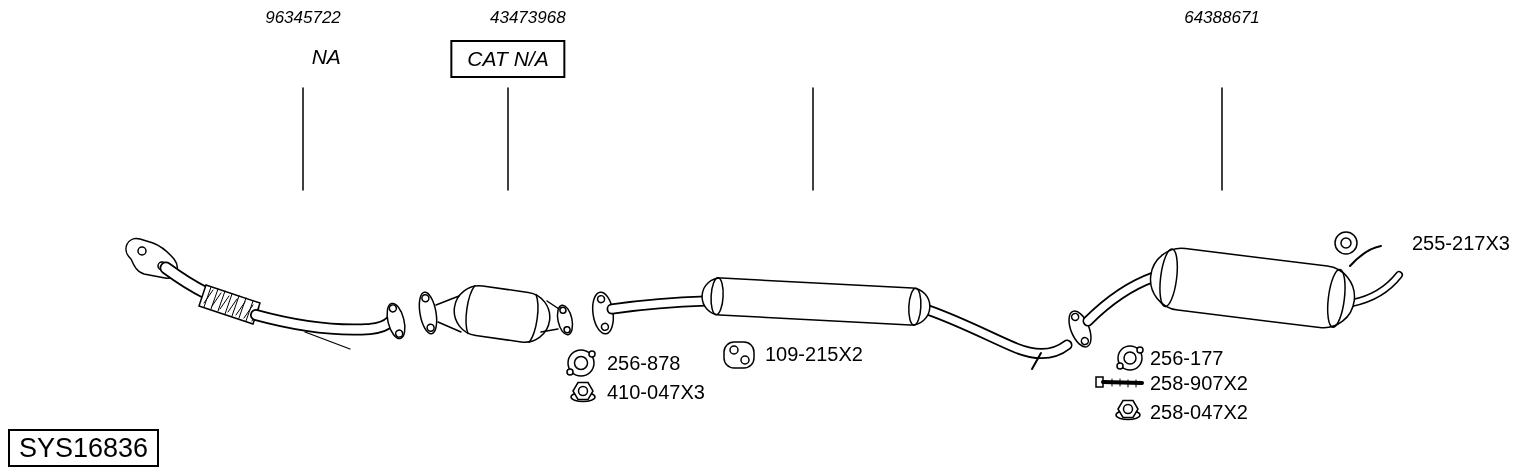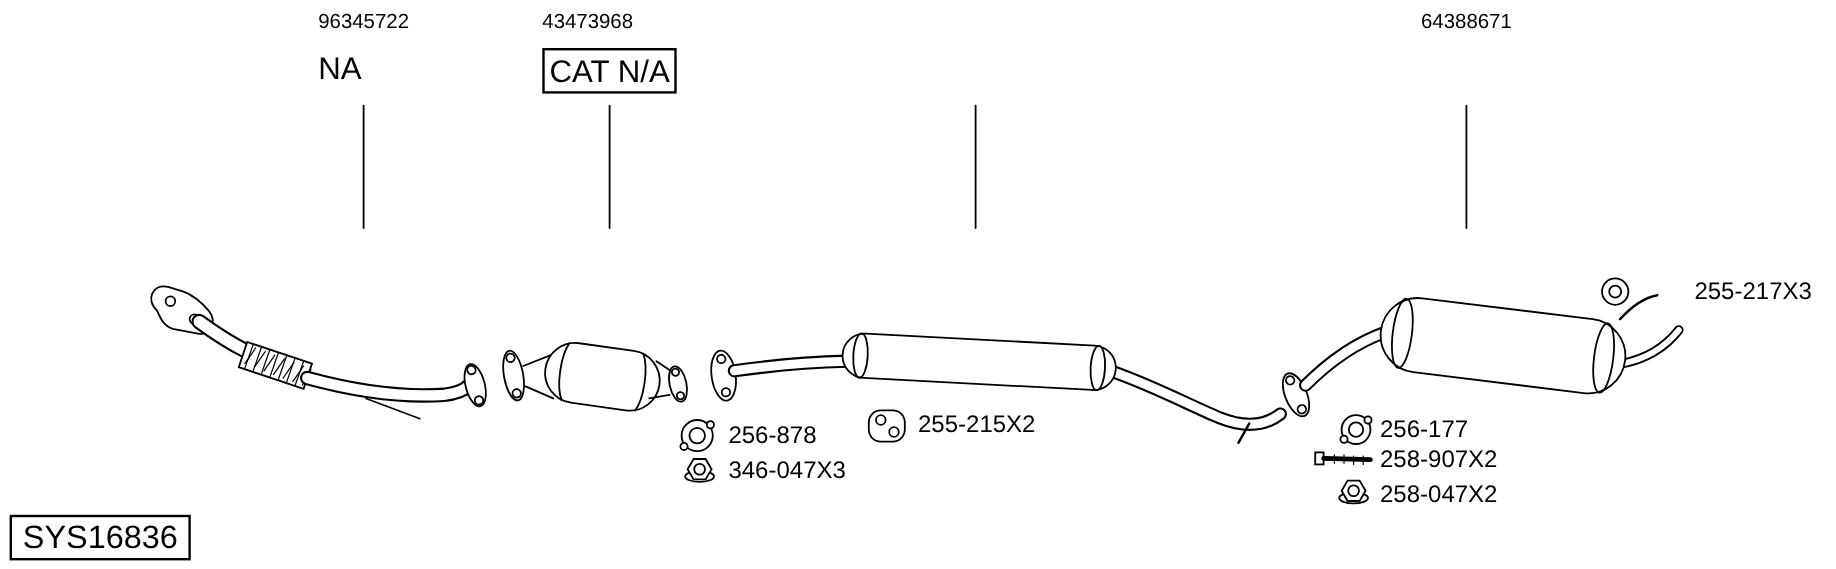--- a/index.html
+++ b/index.html
@@ -1,24 +1,24 @@
 <!DOCTYPE html>
 <html><head>
 <meta charset="utf-8">
 <style>
   html,body{margin:0;padding:0;background:#fff;}
   .stage{
     position:relative;width:1530px;height:474px;background:#ffffff;
     font-family:"Liberation Sans", sans-serif;color:#000;overflow:hidden;
   }
   .art{position:absolute;left:0;top:0;}
-  .callout{position:absolute;top:8px;text-align:left;transform:translateX(-50%);}
+  .callout{position:absolute;top:8px;text-align:right;transform:translateX(-50%);font-style:italic;}
   .callout .ref{font-size:17px;line-height:20px;}
-  .callout .big{font-size:26px;line-height:34px;margin-top:12px;display:inline-block;}
-  .callout .big.boxed{border:2px solid #000;padding:0 4px;}
+  .callout .big{font-size:21px;line-height:34px;margin-top:12px;display:inline-block;}
+  .callout .big.boxed{border:2px solid #000;padding:0 15px;}
   .plabel{position:absolute;font-size:20px;line-height:24px;white-space:nowrap;}
   .sysid{
     position:absolute;left:8px;top:429px;border:2px solid #000;
     font-size:27px;line-height:34px;padding:0 9px;display:inline-block;
   }
 </style>
 </head>
 <body>
 
 <div class="stage">
@@ -186,21 +186,21 @@
     <div><span class="big boxed">CAT N/A</span></div>
   </div>
 
 
   <div class="callout" style="left:1222px">
     <div class="ref">64388671</div>
   </div>
 
   <div class="plabel" style="left:1412px;top:231px">255-217X3</div>
   <div class="plabel" style="left:607px;top:351px">256-878</div>
-  <div class="plabel" style="left:607px;top:380px">346-047X3</div>
-  <div class="plabel" style="left:765px;top:342px">255-215X2</div>
+  <div class="plabel" style="left:607px;top:380px">410-047X3</div>
+  <div class="plabel" style="left:765px;top:342px">109-215X2</div>
   <div class="plabel" style="left:1150px;top:346px">256-177</div>
   <div class="plabel" style="left:1150px;top:371px">258-907X2</div>
   <div class="plabel" style="left:1150px;top:400px">258-047X2</div>
 
   <div class="sysid">SYS16836</div>
 
 </div>
 
 </body></html>

